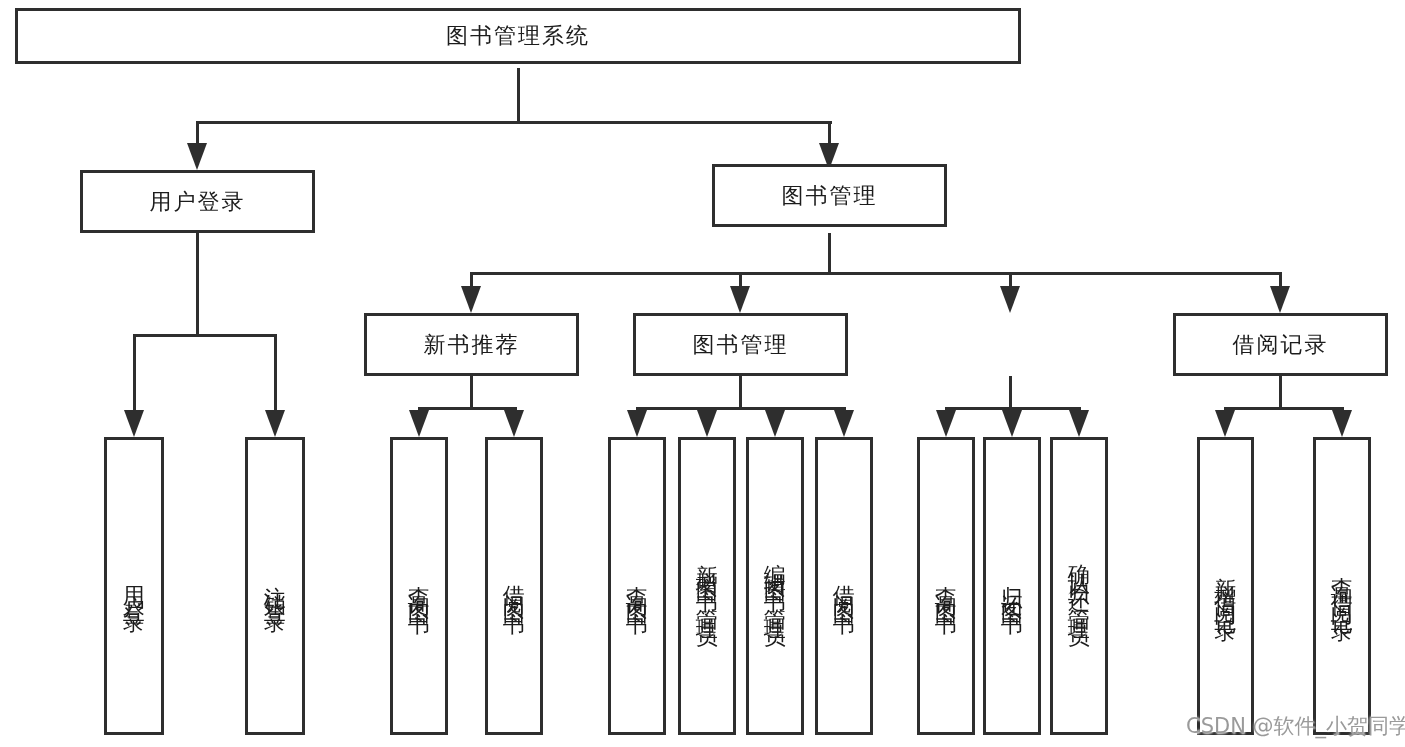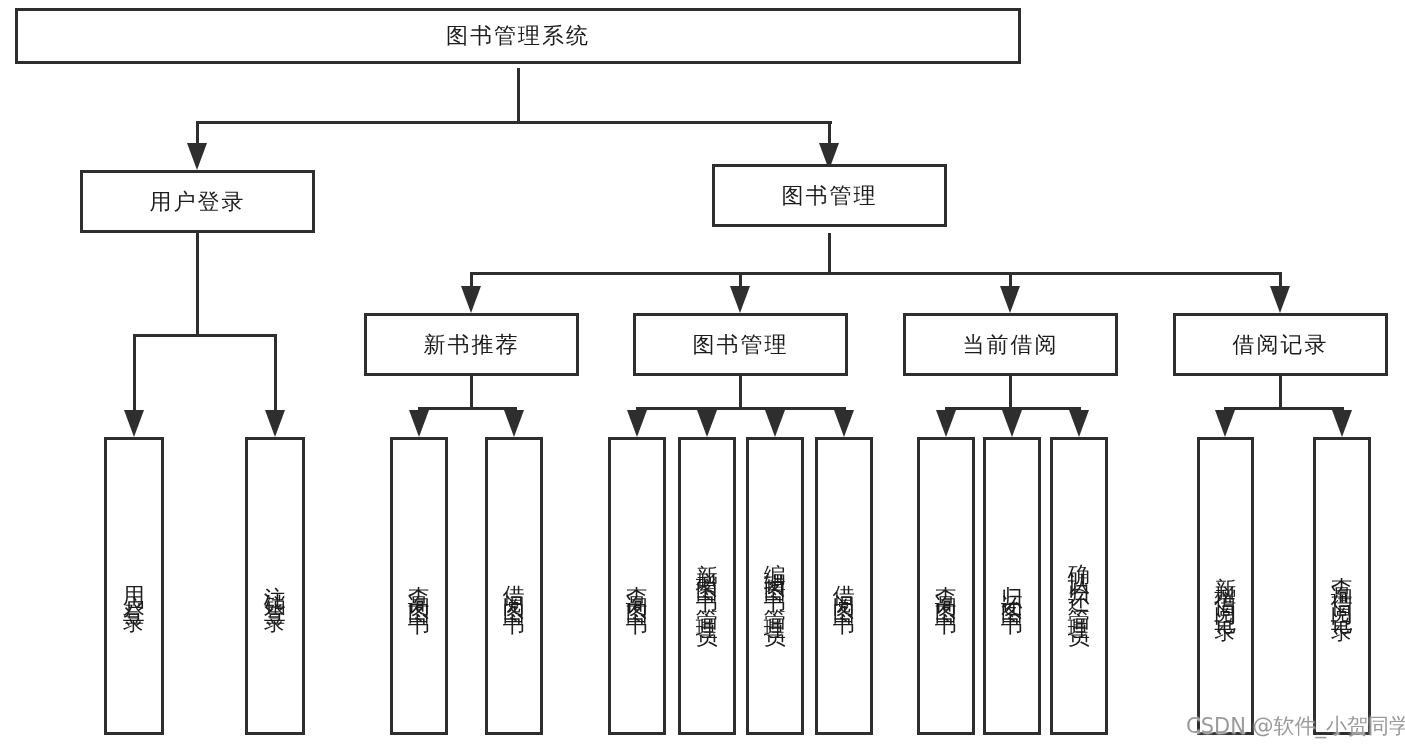--- a/index.html
+++ b/index.html
@@ -70,23 +70,20 @@
 
   <div class="box" style="left:712px;top:164px;width:235px;height:63px;">
     <span>图书管理</span>
   </div>
 
   <div class="box" style="left:364px;top:313px;width:215px;height:63px;">
     <span>新书推荐</span>
   </div>
   <div class="box" style="left:633px;top:313px;width:215px;height:63px;">
     <span>图书管理</span>
-  </div>
-  <div class="box" style="left:903px;top:313px;width:215px;height:63px;">
-    <span>当前借阅</span>
   </div>
   <div class="box" style="left:1173px;top:313px;width:215px;height:63px;">
     <span>借阅记录</span>
   </div>
 
   <div class="box leaf" style="left:104px;top:437px;width:60px;height:298px;">
     <span>用户登录</span>
   </div>
   <div class="box leaf" style="left:245px;top:437px;width:60px;height:298px;">
     <span>注销登录</span>

